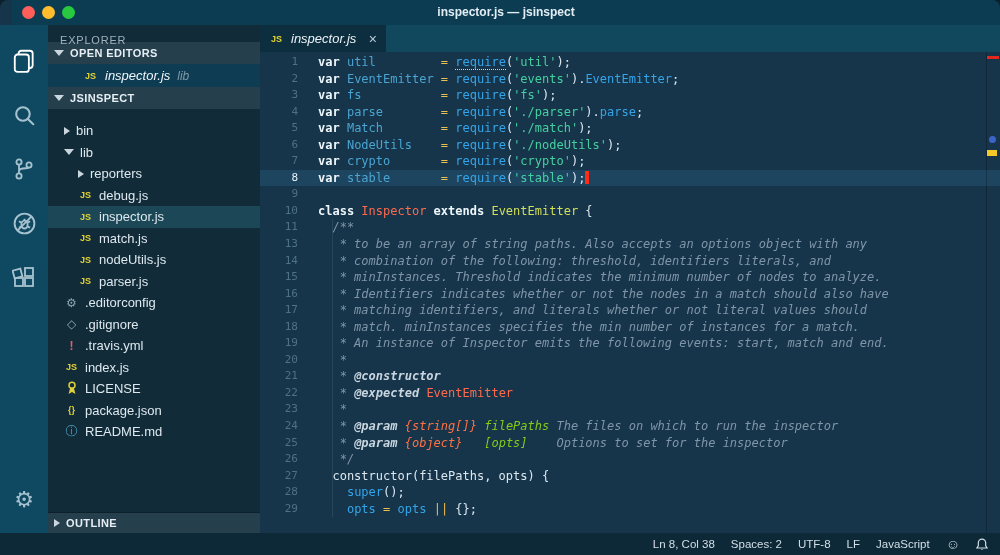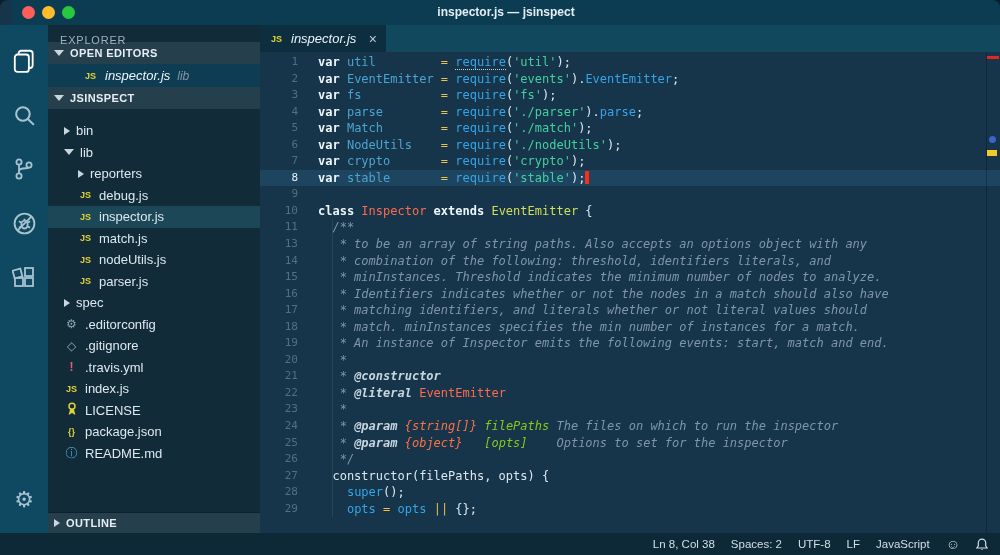--- a/index.html
+++ b/index.html
@@ -193,24 +193,20 @@
         </div>
         <div class="trow" style="padding-left: 30px;">
           <span class="fico">JS</span>
           <span>nodeUtils.js</span>
         </div>
         <div class="trow" style="padding-left: 30px;">
           <span class="fico">JS</span>
           <span>parser.js</span>
         </div>
         <div class="trow" style="padding-left: 16px;">
-          <span class="tw right"></span>
-          <span>spec</span>
-        </div>
-        <div class="trow" style="padding-left: 16px;">
           <span class="fico mut">⚙</span>
           <span>.editorconfig</span>
         </div>
         <div class="trow" style="padding-left: 16px;">
           <span class="fico mut">◇</span>
           <span>.gitignore</span>
         </div>
         <div class="trow" style="padding-left: 16px;">
           <span class="fico exc">!</span>
           <span>.travis.yml</span>
@@ -268,21 +264,21 @@
         <div class="cline"><span class="lnum">11</span><i class="guide"></i><span class="c">  /**</span></div>
         <div class="cline"><span class="lnum">13</span><i class="guide"></i><span class="c">   * to be an array of string paths. Also accepts an options object with any</span></div>
         <div class="cline"><span class="lnum">14</span><i class="guide"></i><span class="c">   * combination of the following: threshold, identifiers literals, and</span></div>
         <div class="cline"><span class="lnum">15</span><i class="guide"></i><span class="c">   * minInstances. Threshold indicates the minimum number of nodes to analyze.</span></div>
         <div class="cline"><span class="lnum">16</span><i class="guide"></i><span class="c">   * Identifiers indicates whether or not the nodes in a match should also have</span></div>
         <div class="cline"><span class="lnum">17</span><i class="guide"></i><span class="c">   * matching identifiers, and literals whether or not literal values should</span></div>
         <div class="cline"><span class="lnum">18</span><i class="guide"></i><span class="c">   * match. minInstances specifies the min number of instances for a match.</span></div>
         <div class="cline"><span class="lnum">19</span><i class="guide"></i><span class="c">   * An instance of Inspector emits the following events: start, match and end.</span></div>
         <div class="cline"><span class="lnum">20</span><i class="guide"></i><span class="c">   *</span></div>
         <div class="cline"><span class="lnum">21</span><i class="guide"></i><span class="c">   * </span><span class="g">@constructor</span></div>
-        <div class="cline"><span class="lnum">22</span><i class="guide"></i><span class="c">   * </span><span class="g">@literal</span><span class="c"> </span><span class="cn">EventEmitter</span></div>
+        <div class="cline"><span class="lnum">22</span><i class="guide"></i><span class="c">   * </span><span class="g">@expected</span><span class="c"> </span><span class="cn">EventEmitter</span></div>
         <div class="cline"><span class="lnum">23</span><i class="guide"></i><span class="c">   *</span></div>
         <div class="cline"><span class="lnum">24</span><i class="guide"></i><span class="c">   * </span><span class="g">@param</span><span class="c"> </span><span class="ty">{string[]}</span><span class="c"> </span><span class="pr">filePaths</span><span class="c"> The files on which to run the inspector</span></div>
         <div class="cline"><span class="lnum">25</span><i class="guide"></i><span class="c">   * </span><span class="g">@param</span><span class="c"> </span><span class="ty">{object}</span><span class="c">   </span><span class="pr">[opts]</span><span class="c">    Options to set for the inspector</span></div>
         <div class="cline"><span class="lnum">26</span><i class="guide"></i><span class="c">   */</span></div>
         <div class="cline"><span class="lnum">27</span><i class="guide"></i><span class="p">  constructor(filePaths, opts) {</span></div>
         <div class="cline"><span class="lnum">28</span><i class="guide"></i><span class="p">    </span><span class="f">super</span><span class="p">();</span></div>
         <div class="cline"><span class="lnum">29</span><i class="guide"></i><span class="p">    </span><span class="f">opts</span><span class="p"> </span><span class="o">=</span><span class="p"> </span><span class="f">opts</span><span class="p"> </span><span class="o">||</span><span class="p"> {};</span></div>
       </div>
     <div class="ruler">
       <span class="mark red"></span>

